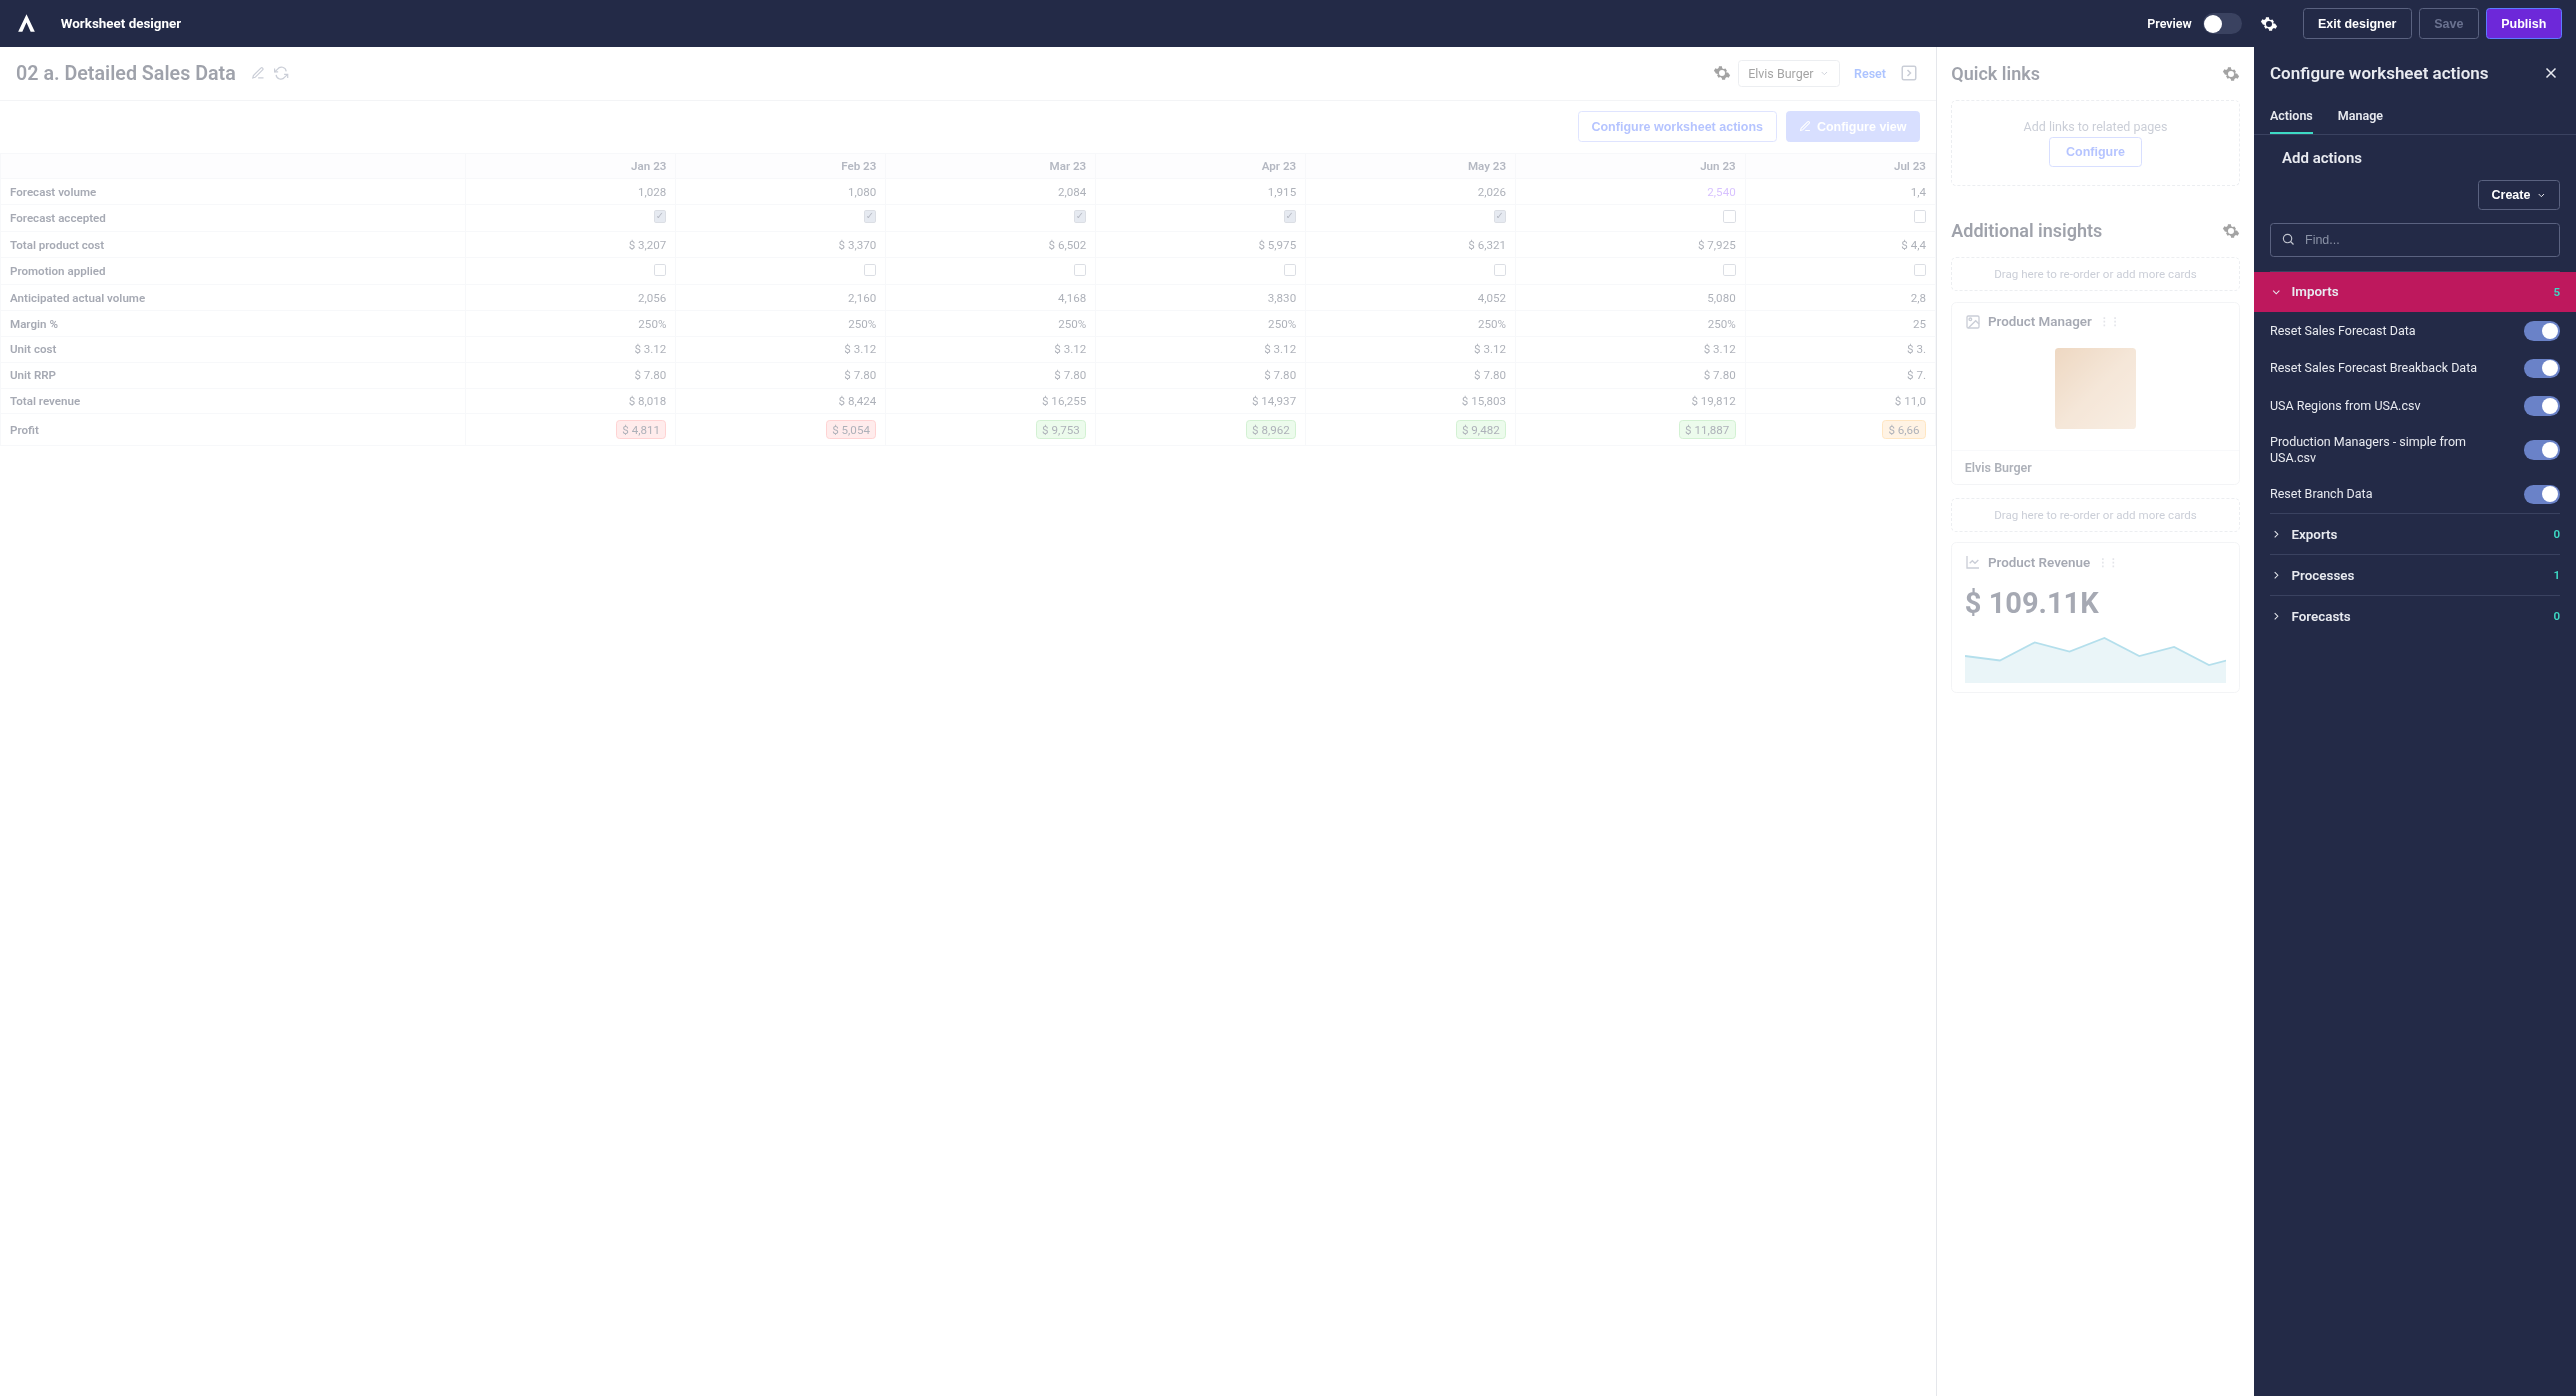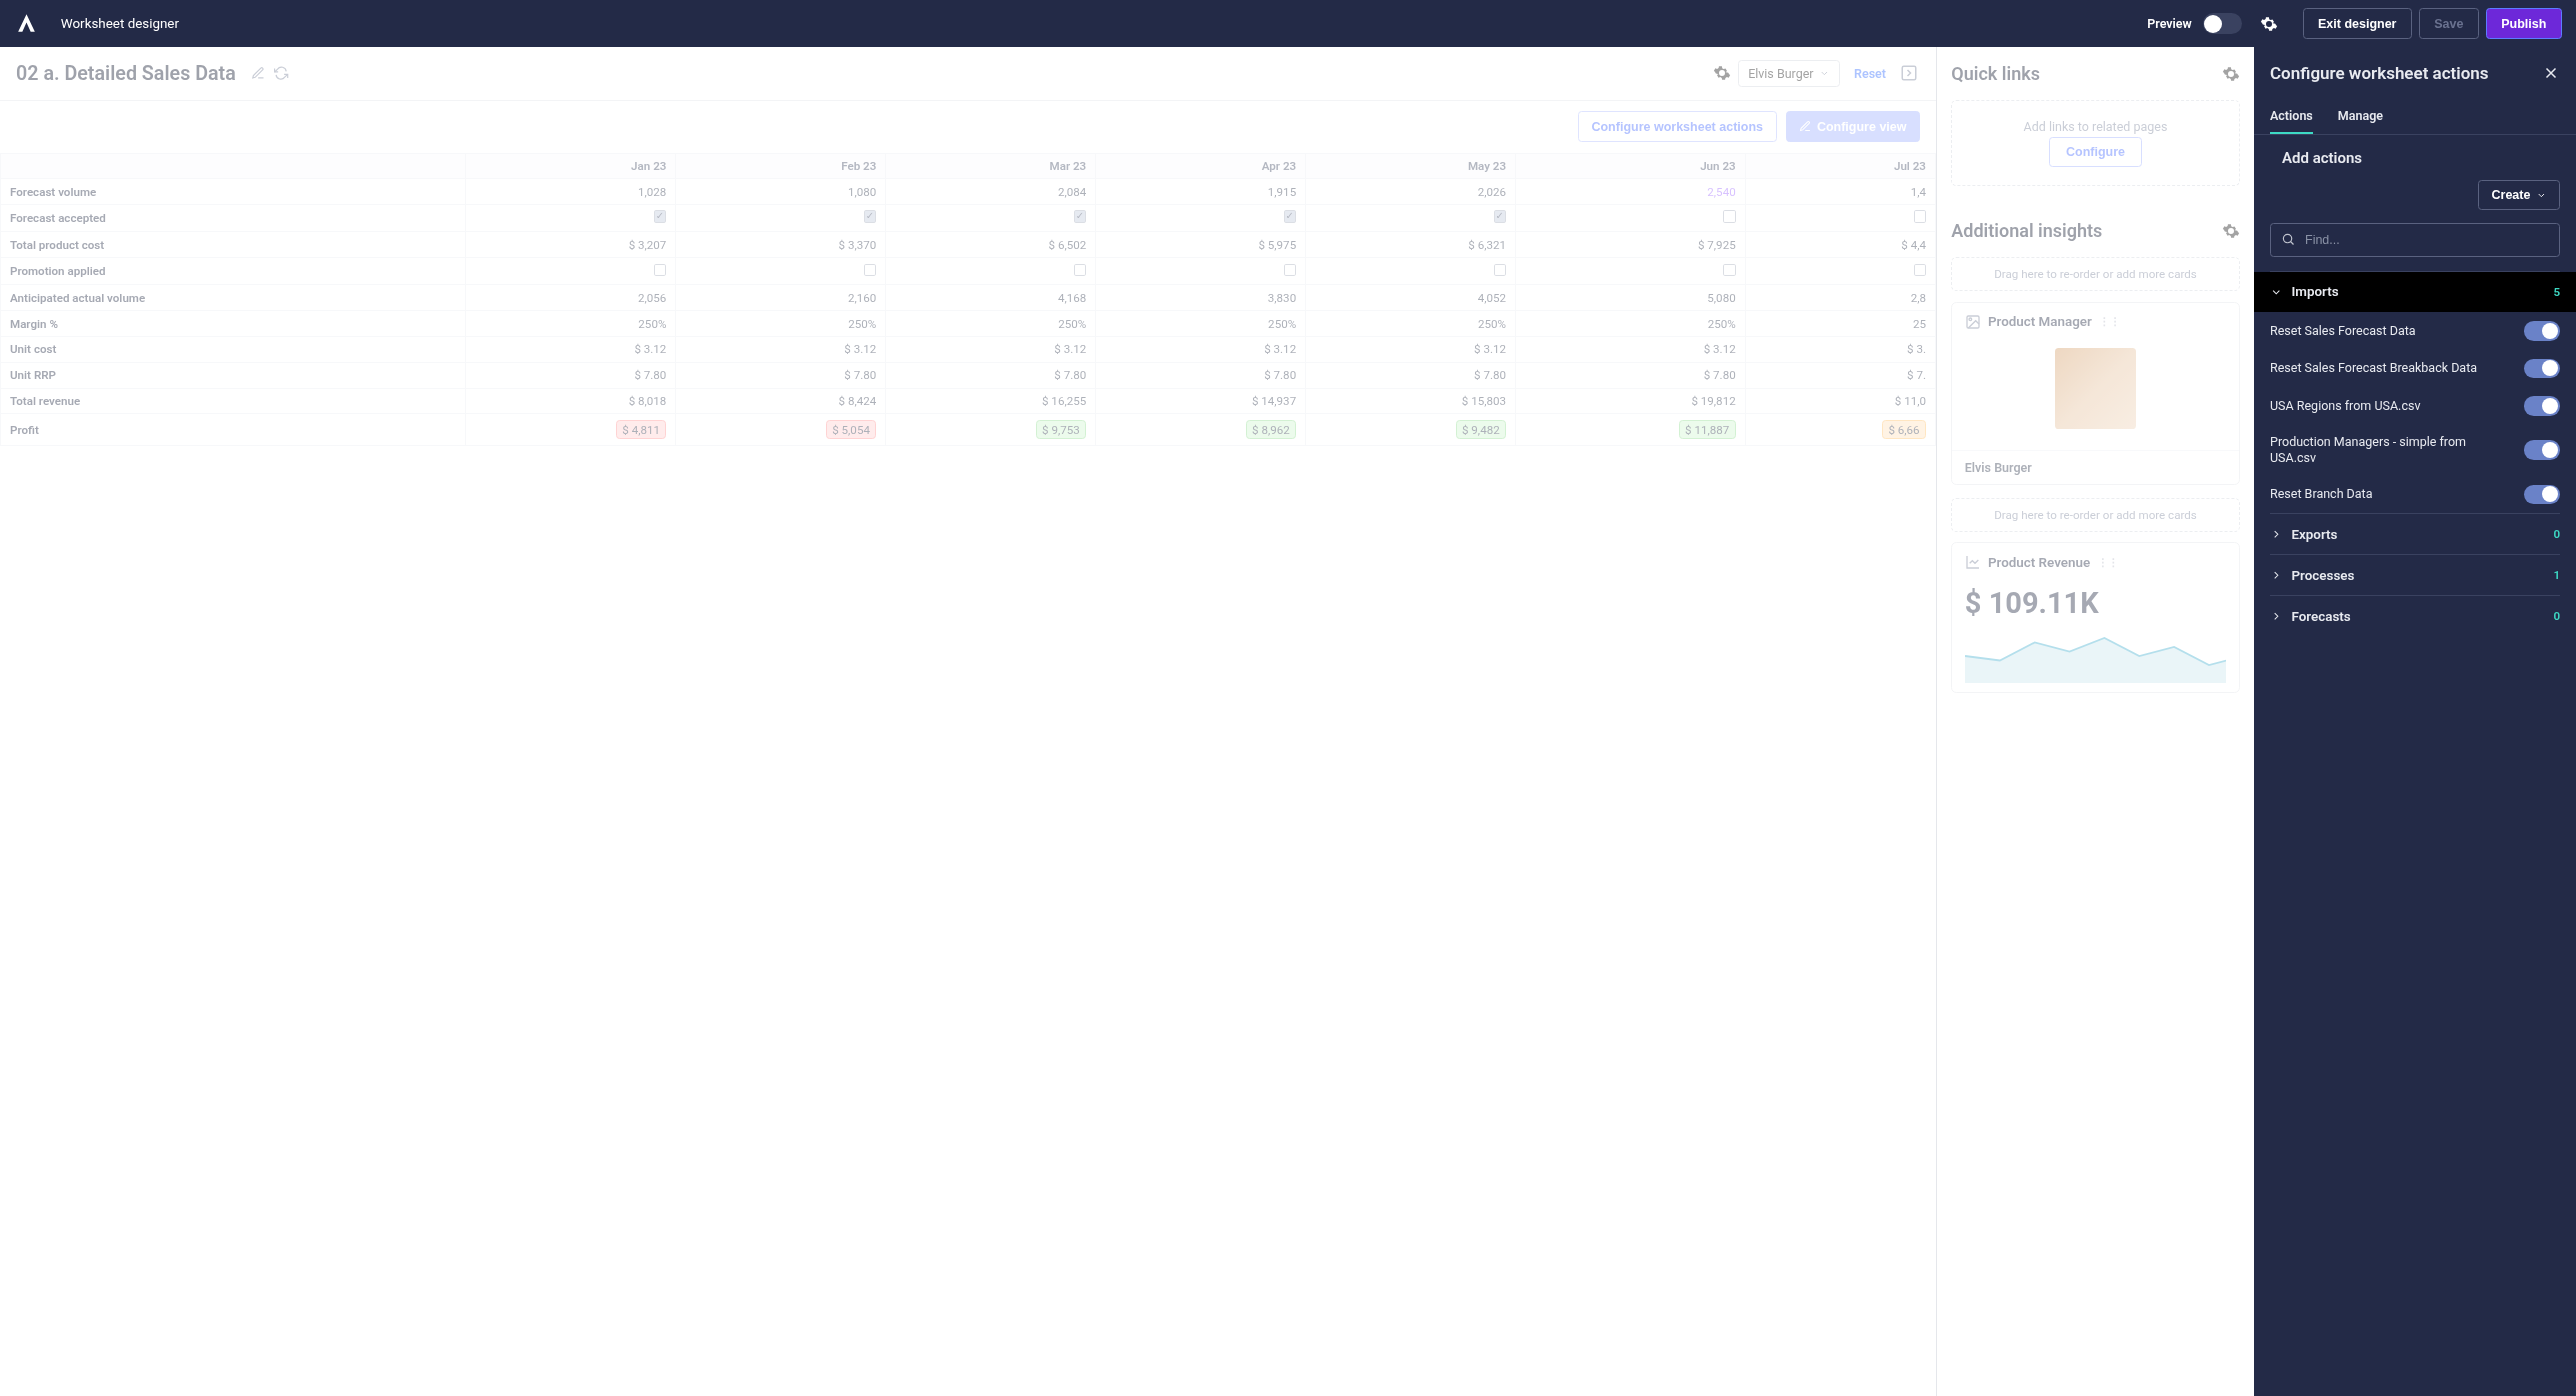--- a/index.html
+++ b/index.html
@@ -2,21 +2,21 @@
 <html style="font-size:14.3px"><head>
 <meta charset="utf-8">
 <style>
 * { box-sizing: border-box; margin: 0; padding: 0; }
 body { font-family: -apple-system, BlinkMacSystemFont, "Segoe UI", Roboto, sans-serif; background: #fff; color: #333; overflow: hidden; }
 .app { display: flex; flex-direction: column; height: 100vh; }
 
 
 .top-header { background: #232a47; color: #fff; height: 47px; display: flex; align-items: center; padding: 0 14.3px; }
 .logo { width: 25px; height: 25px; margin-right: 21.5px; }
-.header-title { font-size: 13.4px; font-weight: 400; }
+.header-title { font-size: 13.4px; font-weight: 700; }
 .header-spacer { flex: 1; }
 .preview-label { font-size: 12.5px; font-weight: 600; margin-right: 10.7px; }
 .preview-toggle { width: 39px; height: 21.5px; background: #3a4260; border-radius: 10.7px; position: relative; cursor: pointer; margin-right: 18px; }
 .preview-toggle::after { content: ""; position: absolute; left: 1.8px; top: 1.8px; width: 18px; height: 18px; background: #fff; border-radius: 50%; }
 .gear-top { width: 18px; height: 18px; fill: #ccc; margin-right: 18px; cursor: pointer; }
 .hdr-btn { background: transparent; border: 0.9px solid #5a6280; color: #fff; padding: 7.2px 14.3px; font-size: 12.5px; font-weight: 600; border-radius: 3.6px; cursor: pointer; margin-left: 7.2px; }
 .hdr-btn.save { color: #6a7290; }
 .hdr-btn.publish { background: #6d28d9; border-color: #5c7cff; }
 
 
@@ -86,21 +86,21 @@
 .cp-body { flex: 1; overflow: auto; padding: 14.3px 16px; }
 .cp-sub { font-size: 15px; font-weight: 600; margin-bottom: 12.5px; margin-left: 12px; }
 .cp-create-row { display: flex; justify-content: flex-end; margin-bottom: 12.5px; }
 .cp-create { border: 0.9px solid #5a6280; background: transparent; color: #fff; padding: 7.2px 12.5px; border-radius: 3.6px; font-size: 12.5px; font-weight: 600; cursor: pointer; display: flex; align-items: center; gap: 5.4px; }
 .cp-search { position: relative; margin-bottom: 14.3px; }
 .cp-search input { width: 100%; background: transparent; border: 0.9px solid #5a6280; border-radius: 3.6px; padding: 9px 9px 9px 34px; color: #0ea5e9; font-size: 12.5px; }
 .cp-search input::placeholder { color: #8a92a6; }
 .cp-search svg { position: absolute; left: 10.7px; top: 9.8px; width: 14.3px; height: 14.3px; stroke: #c0c4ce; }
 .cp-group { border-top: 0.9px solid #3a4260; }
 .cp-group-hdr { display: flex; align-items: center; padding: 12.5px 0; cursor: pointer; gap: 9px; }
-.cp-group-hdr.expanded { background: #000000; margin: 0 -16px; padding: 12.5px 16px; }
+.cp-group-hdr.expanded { background: #be185d; margin: 0 -16px; padding: 12.5px 16px; }
 .cp-chev { width: 12.5px; height: 12.5px; stroke: #e8eaf0; }
 .cp-group-title { font-size: 13.4px; font-weight: 600; flex: 1; }
 .cp-count { font-size: 11.6px; font-weight: 600; color: #3dd9c4; }
 .cp-item { display: flex; align-items: center; padding: 9px 0; gap: 9px; }
 .cp-item-label { flex: 1; font-size: 12.5px; line-height: 1.3; }
 .cp-toggle { width: 36px; height: 19.7px; background: #6a82c8; border-radius: 9.8px; position: relative; cursor: pointer; flex-shrink: 0; }
 .cp-toggle::after { content: ""; position: absolute; right: 1.8px; top: 1.8px; width: 16px; height: 16px; background: #fff; border-radius: 50%; }
 </style>
 </head>
 <body>

